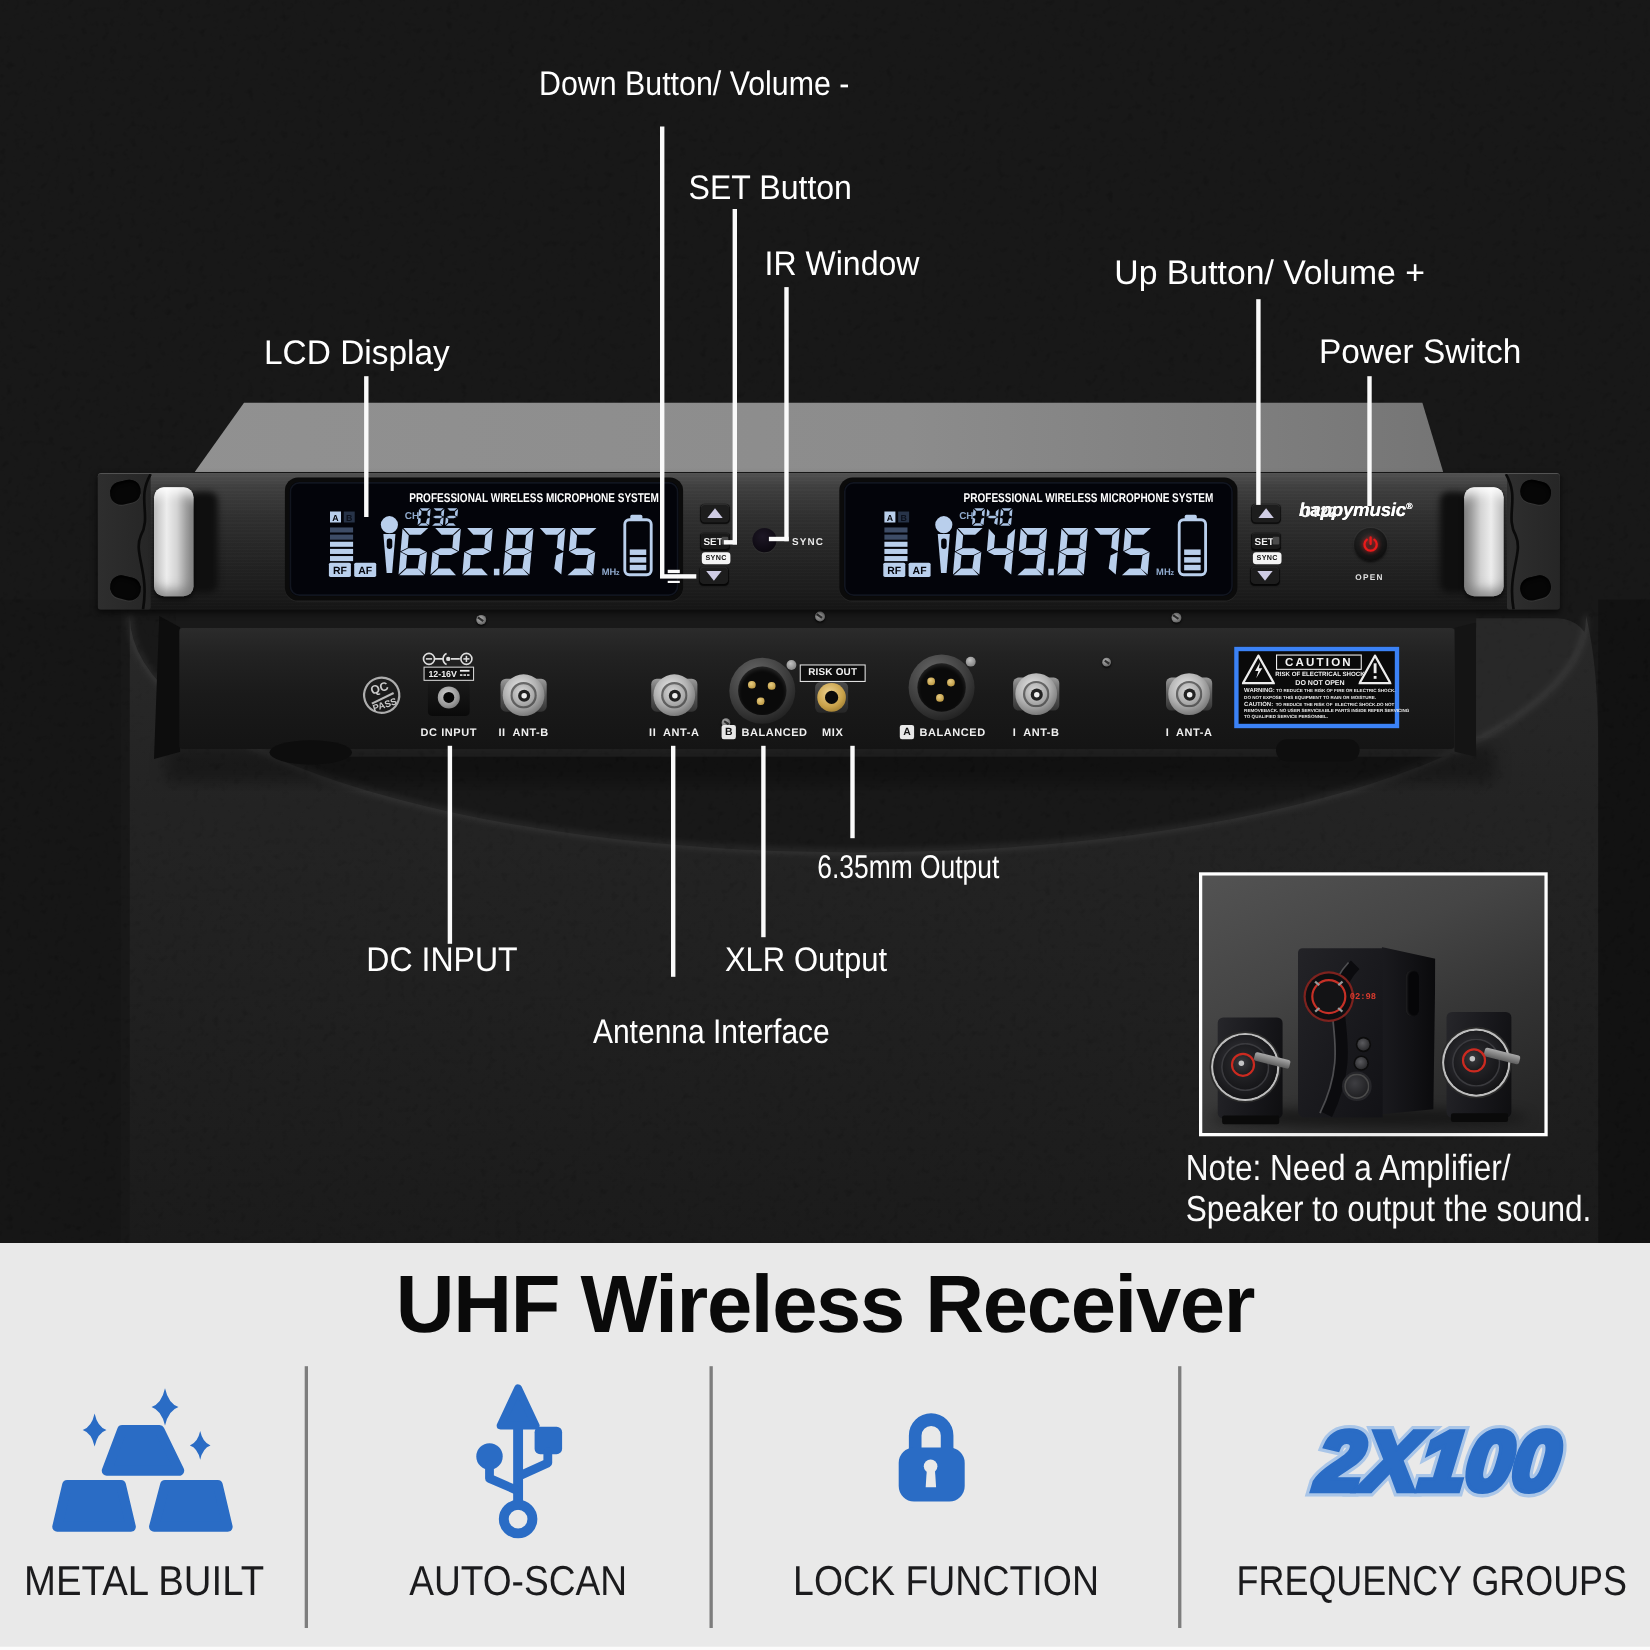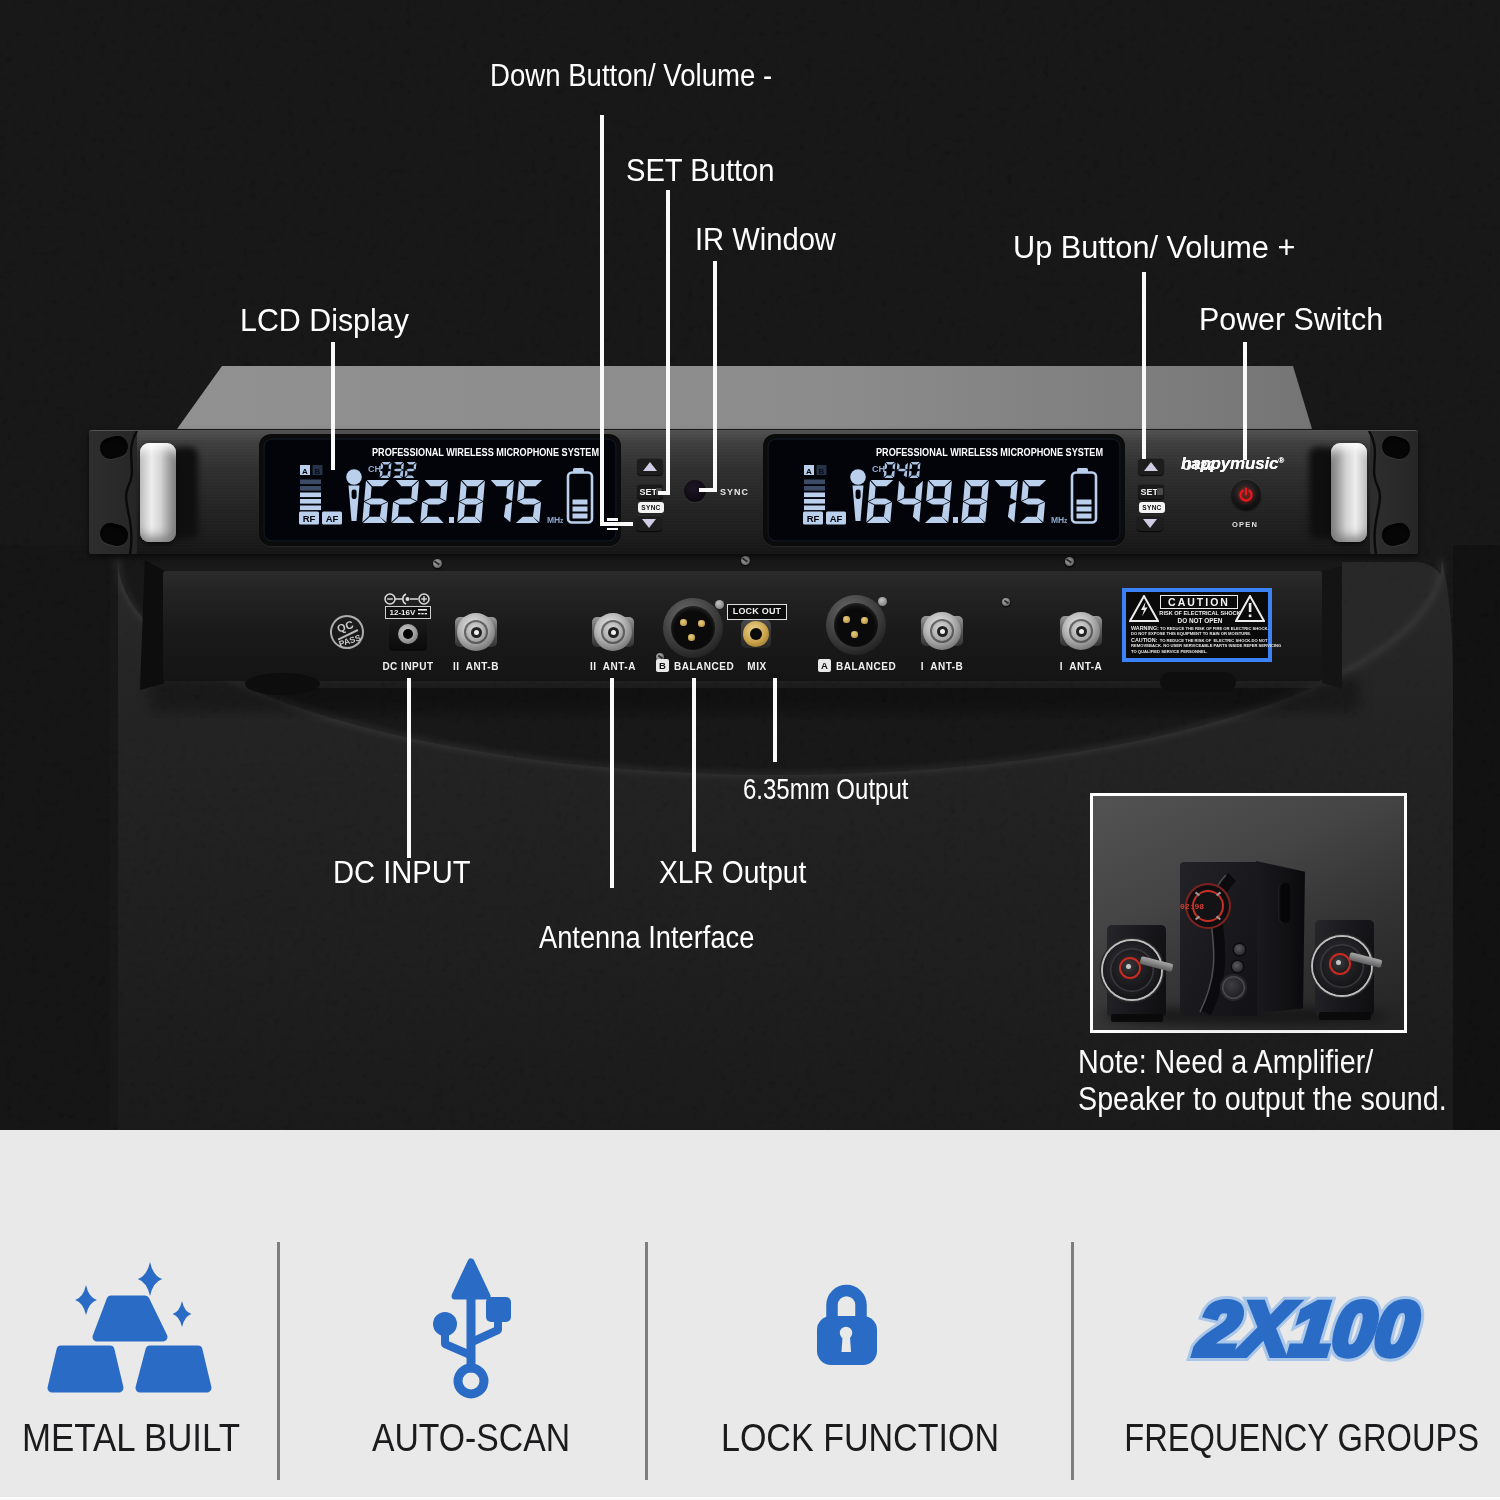--- a/index.html
+++ b/index.html
@@ -101,21 +101,21 @@
 <div style="position:absolute;left:698px;top:620px;width:6.5px;height:6.5px;border-radius:50%;background:radial-gradient(circle at 40% 35%,#e8cc82,#b08a30)"></div>
 <div style="position:absolute;left:688px;top:634px;width:6.5px;height:6.5px;border-radius:50%;background:radial-gradient(circle at 40% 35%,#e8cc82,#b08a30)"></div>
 <div style="position:absolute;left:715px;top:600px;width:9px;height:9px;border-radius:50%;background:radial-gradient(circle at 40% 35%,#c2c2c2,#6e6e6e)"></div>
     <div style="position:absolute;left:826px;top:595px;width:60px;height:60px;border-radius:50%;background:radial-gradient(circle at 40% 30%,#6a6a6a,#3a3a3a 55%,#1b1b1b 85%)"></div>
 <div style="position:absolute;left:834px;top:603px;width:44px;height:44px;border-radius:50%;background:#0a0a0a;box-shadow:inset 0 2px 4px rgba(255,255,255,.12)"></div>
     <div style="position:absolute;left:843px;top:616px;width:6.5px;height:6.5px;border-radius:50%;background:radial-gradient(circle at 40% 35%,#e8cc82,#b08a30)"></div>
 <div style="position:absolute;left:861px;top:617px;width:6.5px;height:6.5px;border-radius:50%;background:radial-gradient(circle at 40% 35%,#e8cc82,#b08a30)"></div>
 <div style="position:absolute;left:851px;top:631px;width:6.5px;height:6.5px;border-radius:50%;background:radial-gradient(circle at 40% 35%,#e8cc82,#b08a30)"></div>
 <div style="position:absolute;left:878px;top:597px;width:9px;height:9px;border-radius:50%;background:radial-gradient(circle at 40% 35%,#c2c2c2,#6e6e6e)"></div>
     <div style="position:absolute;left:727px;top:604px;width:60px;height:16px;border:1.6px solid #e0e0e0;background:#0c0c0c;
-font:bold 9px 'Liberation Sans',sans-serif;color:#f0f0f0;text-align:center;line-height:13px;letter-spacing:.2px">LOCK OUT</div>
+font:bold 9px 'Liberation Sans',sans-serif;color:#f0f0f0;text-align:center;line-height:13px;letter-spacing:.2px">RISK OUT</div>
     <div style="position:absolute;left:741px;top:620px;width:30px;height:28px;background:linear-gradient(180deg,#4a4a4a,#262626);border-radius:5px"></div>
 <div style="position:absolute;left:743px;top:621px;width:26px;height:26px;border-radius:50%;background:radial-gradient(circle at 42% 35%,#ecd291,#c9a24a 55%,#7e6120)"></div>
 <div style="position:absolute;left:750px;top:628px;width:12px;height:12px;border-radius:50%;background:#0a0a0a"></div>
     <div style="position:absolute;left:1002px;top:598px;width:8px;height:8px;border-radius:50%;background:radial-gradient(circle at 40% 35%,#b5b5b5,#7a7a7a 55%,#3c3c3c);box-shadow:0 1px 2px #000"></div>
     <div style="position:absolute;left:1003.5px;top:601.25px;width:5px;height:1.5px;background:#2e2e2e;transform:rotate(35deg)"></div>
     <div style="position:absolute;left:656px;top:653px;width:8px;height:8px;border-radius:50%;background:radial-gradient(circle at 40% 35%,#b5b5b5,#7a7a7a 55%,#3c3c3c);box-shadow:0 1px 2px #000"></div>
     <div style="position:absolute;left:657.5px;top:656.25px;width:5px;height:1.5px;background:#2e2e2e;transform:rotate(35deg)"></div>
     <div style="position:absolute;left:348px;top:661px;width:120px;text-align:center;font:bold 10px 'Liberation Sans',sans-serif;color:#f0f0f0;letter-spacing:.5px;white-space:nowrap">DC INPUT</div>
     <div style="position:absolute;left:416px;top:661px;width:120px;text-align:center;font:bold 10px 'Liberation Sans',sans-serif;color:#f0f0f0;letter-spacing:.5px;white-space:nowrap">II&nbsp; ANT-B</div>
     <div style="position:absolute;left:553px;top:661px;width:120px;text-align:center;font:bold 10px 'Liberation Sans',sans-serif;color:#f0f0f0;letter-spacing:.5px;white-space:nowrap">II&nbsp; ANT-A</div>
@@ -452,30 +452,32 @@
 <div style="position:absolute;left:1319px;top:1012px;width:52px;height:8px;background:#0a0a0a;border-radius:2px"></div>
     <div style="position:absolute;left:1256px;top:861px;width:49px;height:152px;background:linear-gradient(90deg,#1a1a1e,#111114 60%,#0a0a0c);clip-path:polygon(0 0,100% 7%,96% 97%,0 100%)"></div>
 <div style="position:absolute;left:1180px;top:862px;width:77px;height:154px;background:linear-gradient(115deg,#232327,#1a1a1e 50%,#121216);border-radius:4px 0 0 6px"></div>
 <div style="position:absolute;left:1278px;top:882px;width:12px;height:42px;border-radius:6px;background:#060608;box-shadow:inset 1.5px 0 2px rgba(190,190,190,.15)"></div>
 <svg style="position:absolute;left:1180px;top:861px" width="80" height="156" viewBox="0 0 80 156">
 <path d="M 52,16 C 16,52 60,82 26,152" fill="none" stroke="#0b0b0e" stroke-width="11"></path>
 <path d="M 46,14 C 10,52 54,82 20,151" fill="none" stroke="rgba(235,235,235,.25)" stroke-width="1.6"></path>
     </svg>
 <div style="position:absolute;left:1187px;top:885px;width:42px;height:42px;border-radius:50%;background:#0e0e10;box-shadow:0 0 0 2px #7e221e"></div>
 <div style="position:absolute;left:1192px;top:890px;width:32px;height:32px;border-radius:50%;border:2px solid #c63026;background:#131315"></div>
-<div style="position:absolute;left:1180px;top:902px;font:bold 8px 'Liberation Mono',monospace;color:#d93a2e;letter-spacing:0px">02:98</div>
+<div style="position:absolute;left:1227px;top:902px;font:bold 8px 'Liberation Mono',monospace;color:#d93a2e;letter-spacing:0px">02:98</div>
 <div style="position:absolute;left:1195px;top:893px;width:5px;height:1.8px;background:#999;transform:rotate(40deg)"></div>
 <div style="position:absolute;left:1216px;top:893px;width:5px;height:1.8px;background:#999;transform:rotate(-40deg)"></div>
 <div style="position:absolute;left:1195px;top:917px;width:5px;height:1.8px;background:#999;transform:rotate(-40deg)"></div>
 <div style="position:absolute;left:1216px;top:917px;width:5px;height:1.8px;background:#999;transform:rotate(40deg)"></div>
 <div style="position:absolute;left:1234px;top:944px;width:11px;height:11px;border-radius:50%;background:radial-gradient(circle at 42% 38%,#5a5a5e,#1c1c1e);box-shadow:0 0 0 1.5px #0c0c0c"></div>
 <div style="position:absolute;left:1232px;top:961px;width:11px;height:11px;border-radius:50%;background:radial-gradient(circle at 42% 38%,#5a5a5e,#1c1c1e);box-shadow:0 0 0 1.5px #0c0c0c"></div>
 <div style="position:absolute;left:1222px;top:976px;width:23px;height:23px;border-radius:50%;background:radial-gradient(circle at 42% 38%,#3e3e42,#121214);box-shadow:0 0 0 2px #26262a, inset 0 0 0 1.5px #4a4a4a"></div>
     <div style="position:absolute;left:1078px;top:1043px;font:400 33px 'Liberation Sans',sans-serif;color:#fafafa;line-height:37px;white-space:nowrap;transform:scaleX(0.87);transform-origin:left top">Note: Need a Amplifier/<br>Speaker to output the sound.</div>
     <div style="position:absolute;left:0;top:1130px;width:1500px;height:370px;background:#e9e9e9"></div>
+    <div style="position:absolute;left:0;top:1143px;width:1500px;text-align:center;
+font:bold 74px 'Liberation Sans',sans-serif;color:#0a0a0a;letter-spacing:-1.2px">UHF Wireless Receiver</div>
     <div style="position:absolute;left:277px;top:1242px;width:3px;height:238px;background:#7d7d7d"></div>
     <div style="position:absolute;left:645px;top:1242px;width:3px;height:238px;background:#7d7d7d"></div>
     <div style="position:absolute;left:1071px;top:1242px;width:3px;height:238px;background:#7d7d7d"></div>
     <div style="position:absolute;left:-19.0px;top:1417px;width:300px;text-align:center;font:400 38px 'Liberation Sans',sans-serif;color:#1b1b1d;white-space:nowrap;transform:scaleX(0.917);transform-origin:center top">METAL BUILT</div>
     <div style="position:absolute;left:321.0px;top:1417px;width:300px;text-align:center;font:400 38px 'Liberation Sans',sans-serif;color:#1b1b1d;white-space:nowrap;transform:scaleX(0.888);transform-origin:center top">AUTO-SCAN</div>
     <div style="position:absolute;left:690.0px;top:1417px;width:340px;text-align:center;font:400 38px 'Liberation Sans',sans-serif;color:#1b1b1d;white-space:nowrap;transform:scaleX(0.896);transform-origin:center top">LOCK FUNCTION</div>
     <div style="position:absolute;left:1096.0px;top:1417px;width:400px;text-align:center;font:400 38px 'Liberation Sans',sans-serif;color:#1b1b1d;white-space:nowrap;transform:scaleX(0.859);transform-origin:center top">FREQUENCY GROUPS</div>
     <svg style="position:absolute;left:0;top:1250px" width="1500" height="170" viewBox="0 0 1500 170">
       <polygon points="111,50 145,50 163,87 97,87" fill="#2a6cc5" stroke="#2a6cc5" stroke-width="9" stroke-linejoin="round"></polygon>
       <polygon points="61,100 110,100 119,138 52,138" fill="#2a6cc5" stroke="#2a6cc5" stroke-width="9" stroke-linejoin="round"></polygon>

